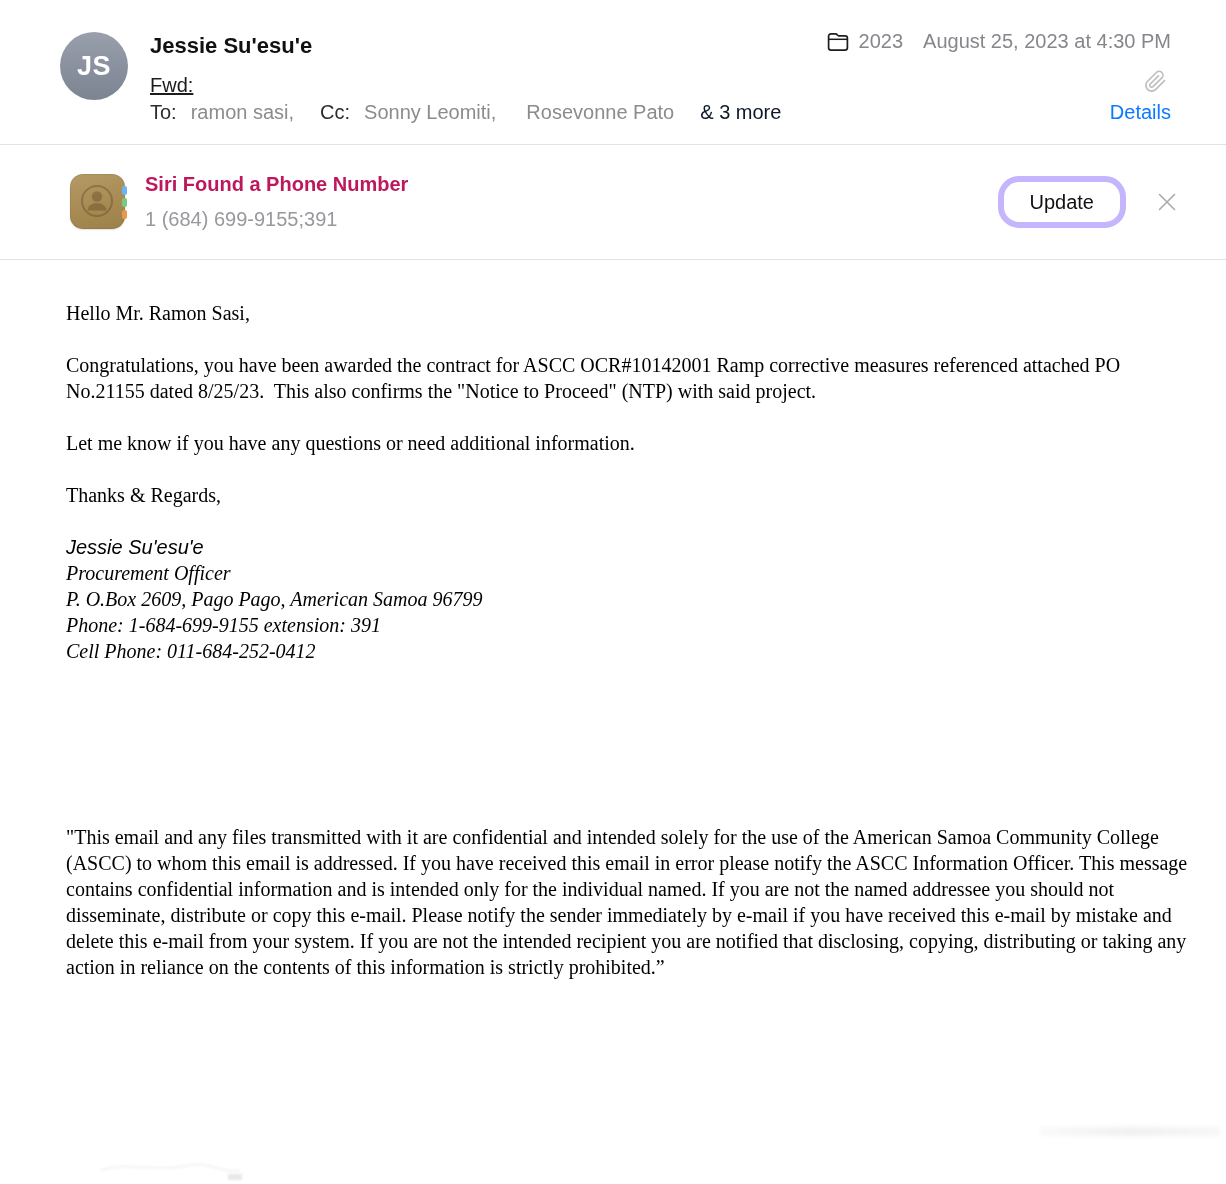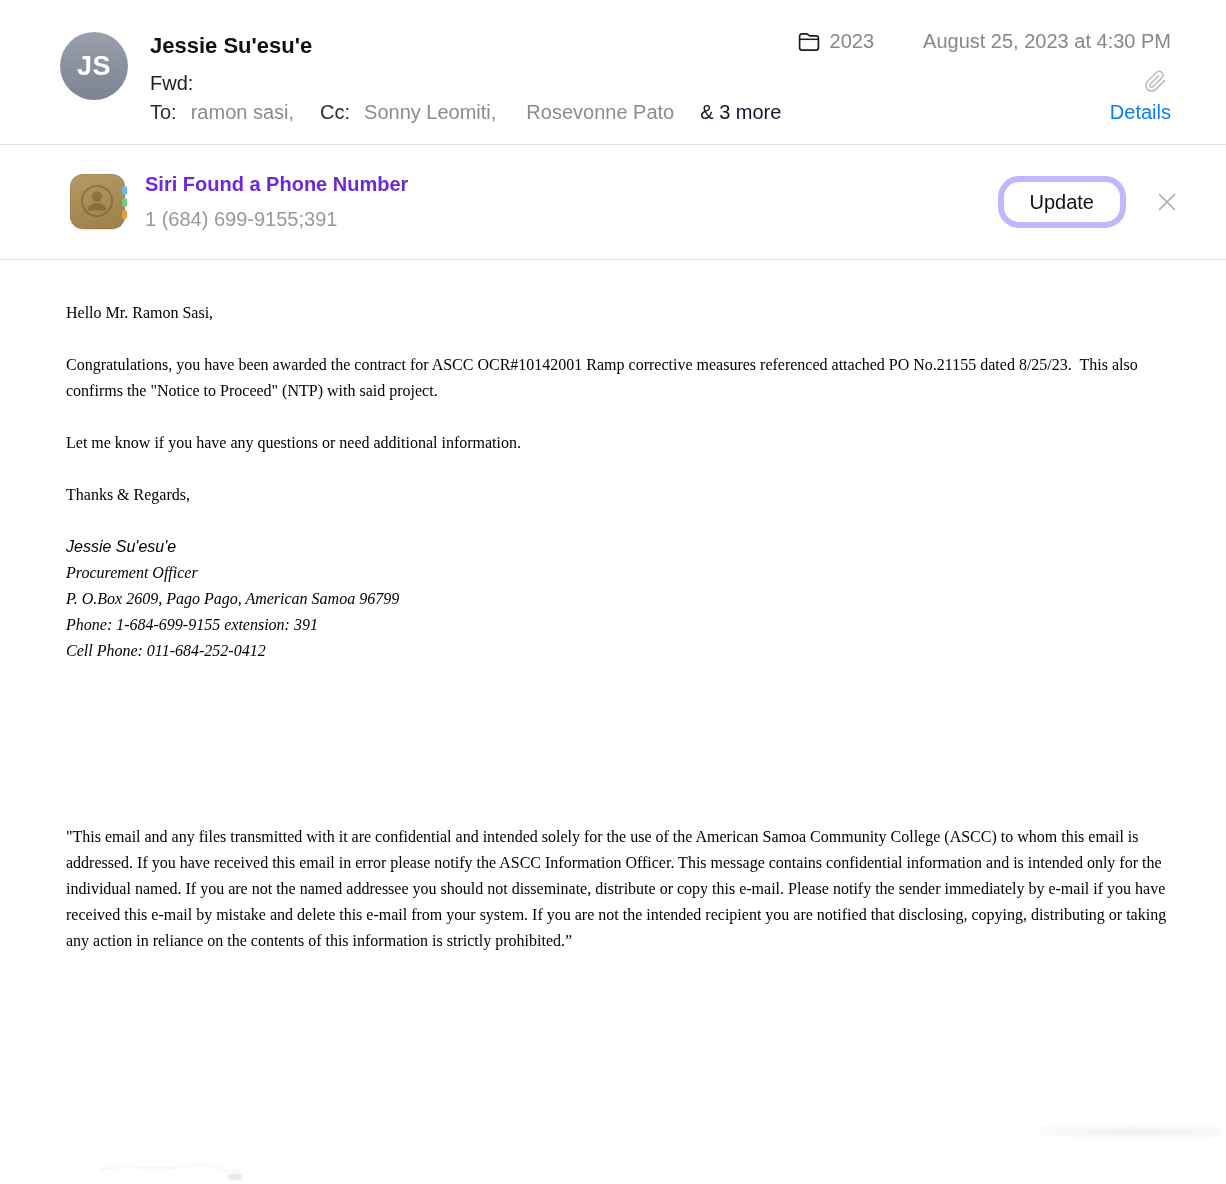--- a/index.html
+++ b/index.html
@@ -20,26 +20,26 @@
     width: 68px; height: 68px; border-radius: 50%;
     background: linear-gradient(180deg, #99a0ac 0%, #7c8391 100%);
     color: #fff; font-weight: bold; font-size: 27px;
     display: flex; align-items: center; justify-content: center;
     flex: 0 0 68px; margin-top: 2px;
     letter-spacing: 0.5px;
   }
   .header-main { flex: 1; margin-left: 22px; }
   .header-row1 { display: flex; align-items: baseline; justify-content: space-between; }
   .sender-name { font-size: 22px; font-weight: 700; color: #111; }
-  .header-right1 { display: flex; align-items: flex-start; gap: 49px; }
+  .header-right1 { display: flex; align-items: flex-start; gap: 20px; }
   .mailbox-chip { display: flex; align-items: center; gap: 9px; }
   .mailbox-chip svg { display: block; }
   .mailbox-label { font-size: 20px; color: #86868b; }
   .date-text { font-size: 20px; color: #86868b; }
-  .header-row2 { display: flex; align-items: center; justify-content: space-between; margin-top: 11px; }
+  .header-row2 { display: flex; align-items: flex-end; justify-content: space-between; margin-top: 11px; text-decoration: underline; }
   .subject-line { font-size: 20px; color: #1c1c1e; }
   .paperclip { margin-right: 4px; }
   .header-row3 { display: flex; align-items: baseline; justify-content: space-between; margin-top: 4px; padding-bottom: 20px; }
   .recipients { font-size: 20px; color: #8b8b90; display: flex; gap: 12px; flex-wrap: nowrap; }
   .recip-label { color: #2c2c2e; margin-right: 2px; }
   .recip-name { color: #8b8b90; }
   .recip-more { color: #0f172a; margin-left: 14px; }
   .details-link { font-size: 20px; color: #0a7aff; cursor: pointer; }
 
   .divider { height: 1px; background: #e3e3e5; width: 100%; }
@@ -52,36 +52,36 @@
     flex: 0 0 55px;
     box-shadow: inset 0 0 0 1px rgba(0,0,0,0.07), 0 1px 2px rgba(0,0,0,0.12);
   }
   .contacts-icon svg { position: absolute; left: 0; top: 0; }
   .contacts-tabs { position: absolute; right: -2px; top: 12px; display: flex; flex-direction: column; gap: 3px; }
   .contacts-tabs i { display: block; width: 5px; height: 9px; border-radius: 2px; }
   .tab-blue { background: #6db4f2; }
   .tab-green { background: #79c97e; }
   .tab-orange { background: #e89a4a; }
   .siri-texts { margin-left: 20px; flex: 1; }
-  .siri-title { font-size: 20px; font-weight: 700; color: #6d28d9; }
+  .siri-title { font-size: 20px; font-weight: 700; color: #be185d; }
   .siri-contact { font-size: 20px; color: #98989d; margin-top: 5px; }
   .siri-phone { font-size: 20px; color: #98989d; margin-top: 12px; }
   .siri-actions { display: flex; align-items: center; gap: 28px; }
   .update-btn {
     font-family: "Liberation Sans", sans-serif;
     font-size: 20px; color: #111; background: #fff;
     border: 6px solid #c4b5fd; border-radius: 21px;
     padding: 8px 26px; cursor: pointer; line-height: 24px;
   }
   .close-btn { cursor: pointer; display: flex; align-items: center; }
 
   
   .mail-body {
     font-family: "Liberation Serif", serif;
-    font-size: 16px; line-height: 26px; color: #000;
+    font-size: 20px; line-height: 26px; color: #000;
     padding: 40px 36px 0 66px;
     max-width: 1226px;
   }
   .mail-body p { margin: 0 0 26px 0; }
   .para-preserve { white-space: pre-wrap; }
   .signature { font-style: italic; }
   .sig-name { font-family: "Liberation Sans", sans-serif; font-style: italic; }
   .sig-org { font-weight: bold; }
   .sig-gap { height: 160px; }
   .disclaimer { margin: 0; }

